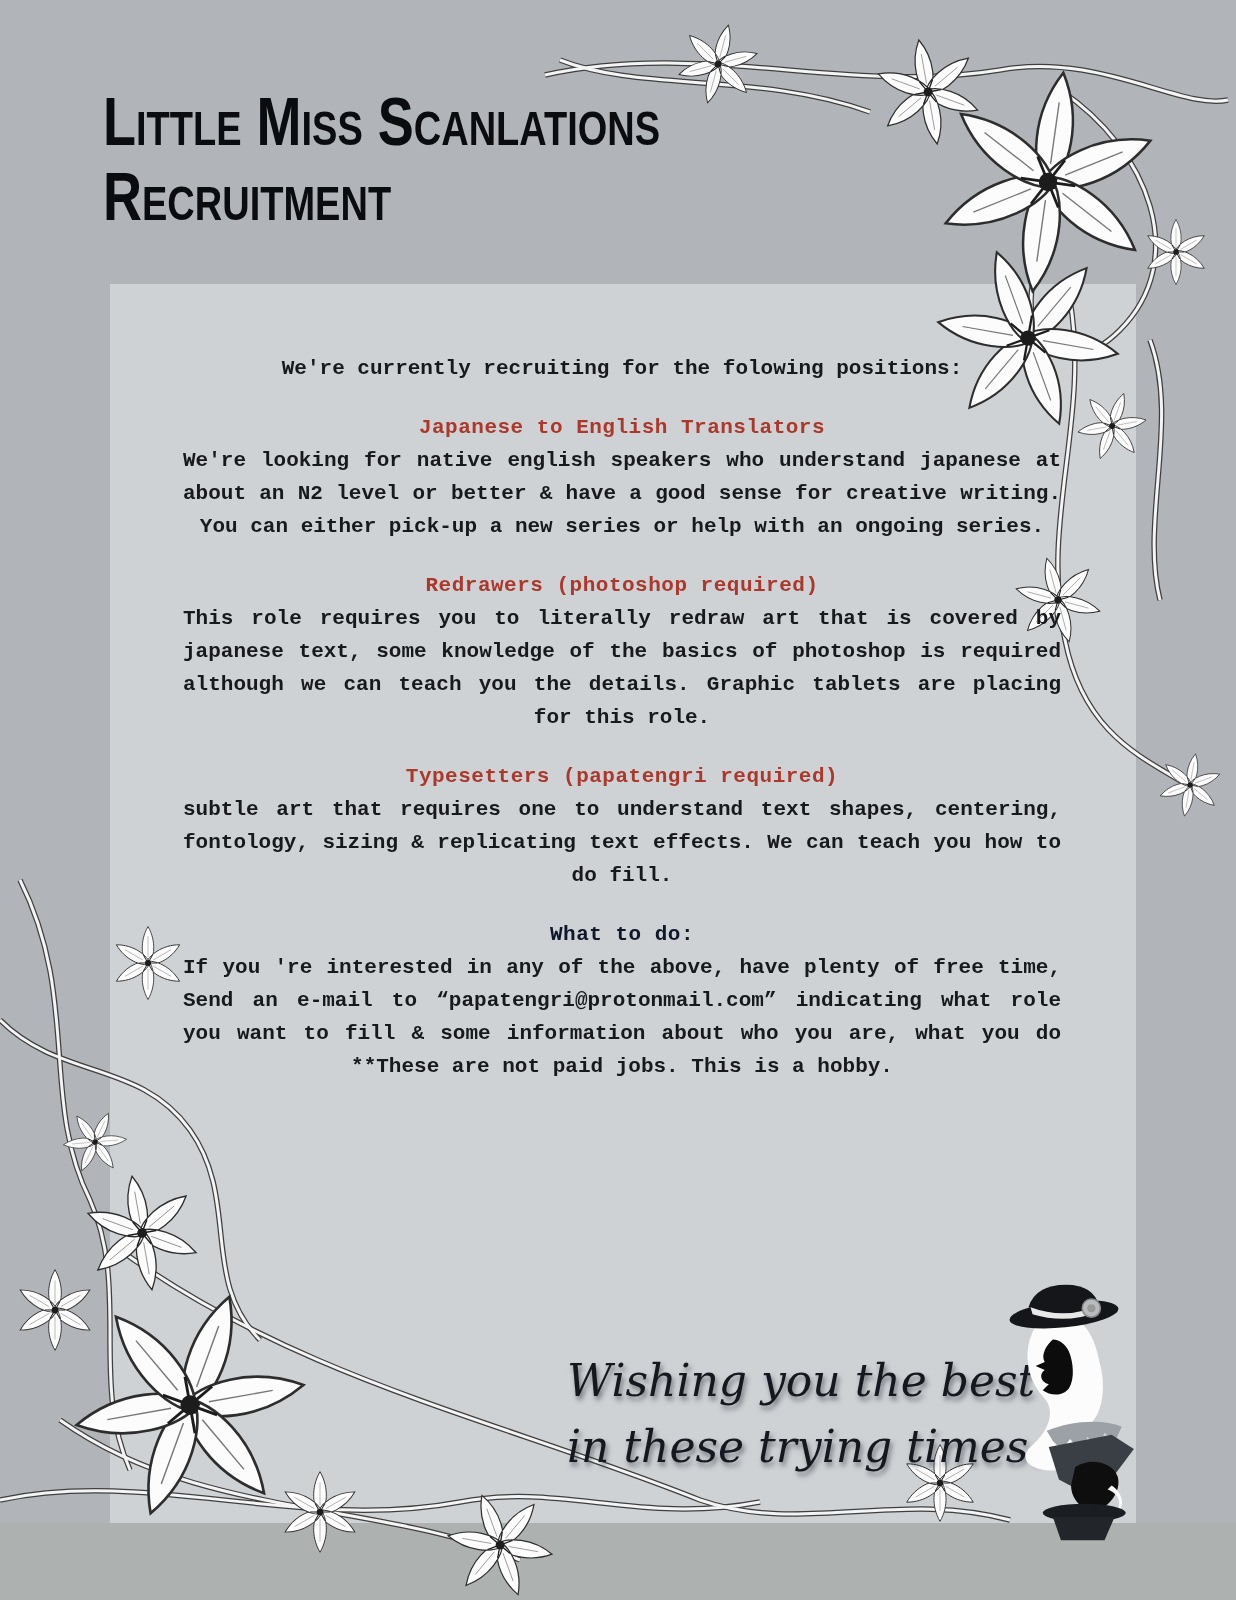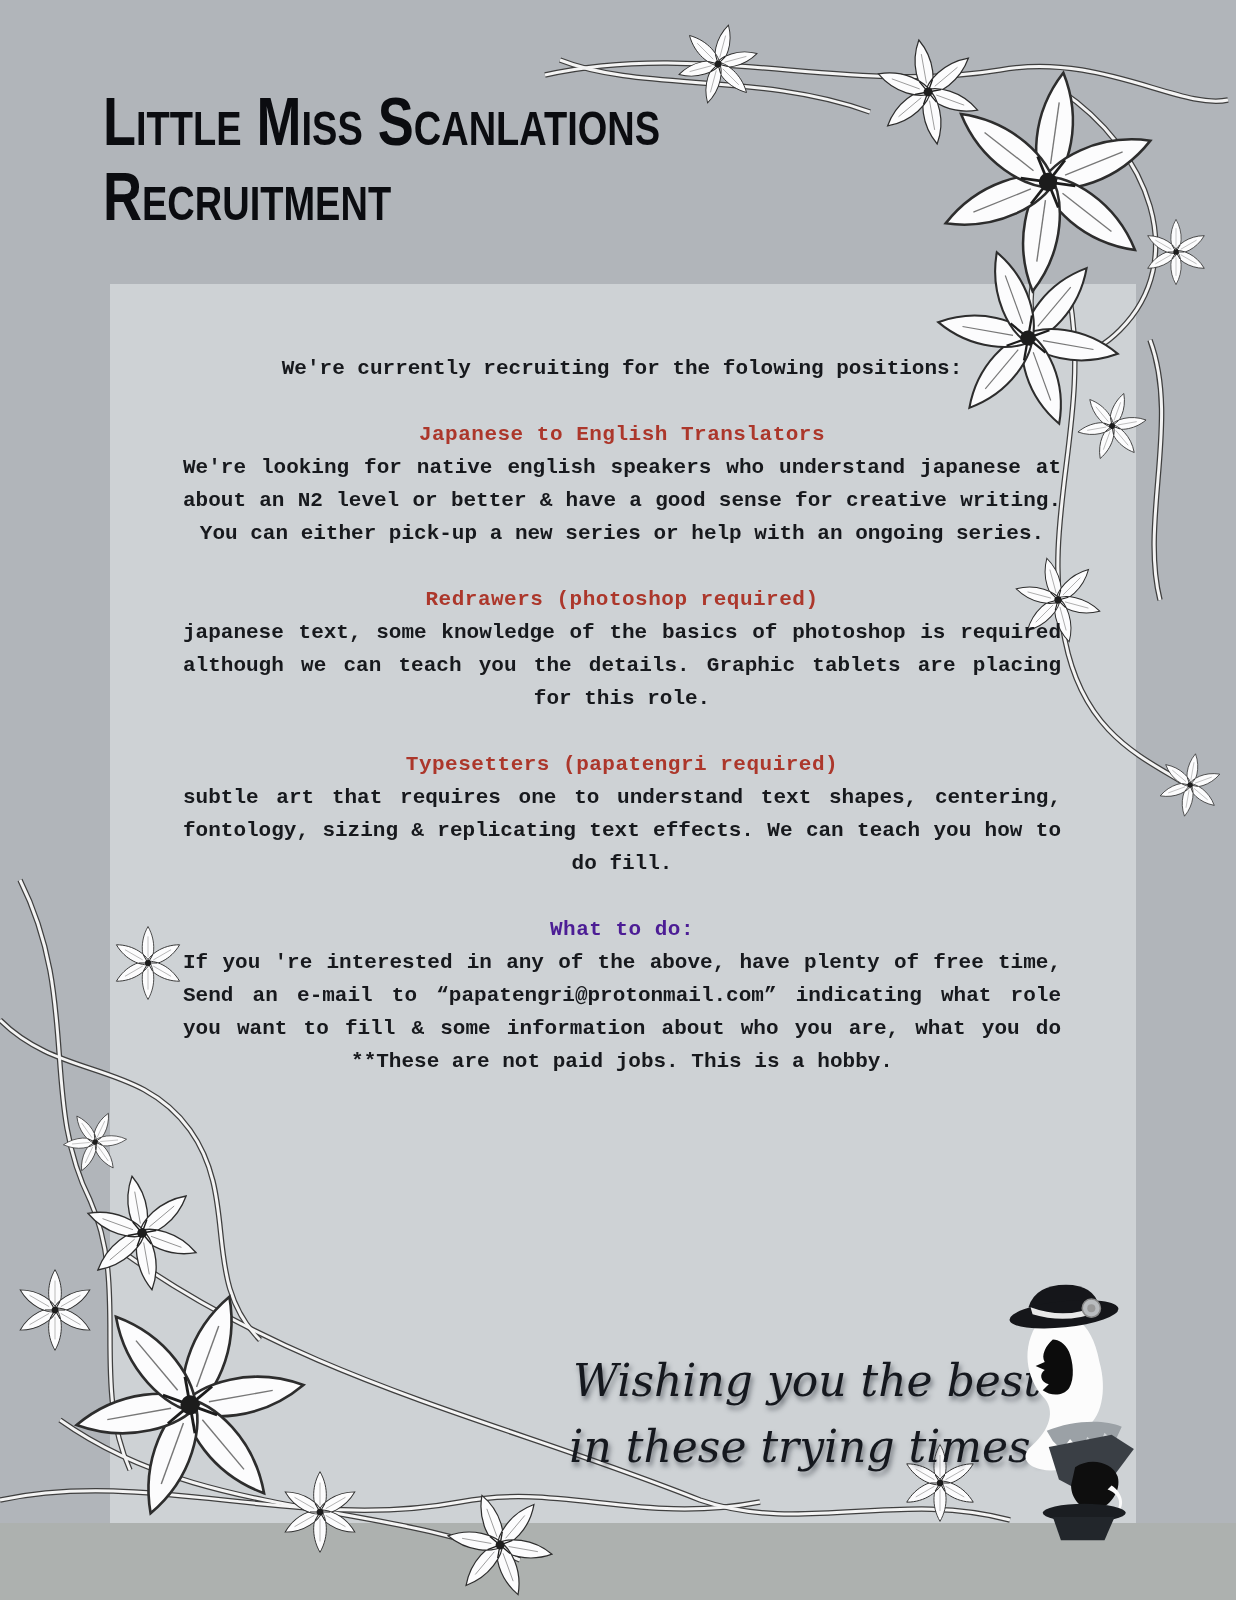--- a/index.html
+++ b/index.html
@@ -29,29 +29,28 @@
     transform:scaleY(1.28);transform-origin:top left;
     white-space:nowrap;
   }
   .text-col{
     position:absolute;left:183px;top:352px;width:878px;z-index:3;
     font-family:"Liberation Mono", monospace;
     font-weight:700;font-size:21px;line-height:33px;
     color:#17191d;
   }
   .text-col p, .text-col h2{margin:0;padding:0;font-size:21px;font-weight:700;}
-  .sec{margin-top:33px;}
+  .sec{margin-top:26px;}
   .note{margin-top:26px;}
   .jline{text-align:justify;text-align-last:justify;}
   .line{text-align:center;}
   .h-red{color:#ac372b;letter-spacing:0.5px;}
-  .h-navy{color:#4c1d95;letter-spacing:0.5px;}
+  .h-navy{color:#0f172a;letter-spacing:0.5px;}
   .closing{
     position:absolute;left:567px;top:1348px;width:480px;z-index:3;
-    text-align:center;
     font-family:"DejaVu Serif", serif;font-style:italic;
     font-size:44px;line-height:1.5;color:#15181e;
     text-shadow:2px 4px 5px rgba(40,45,55,0.55);
   }
   .lady{
     position:absolute;left:990px;top:1276px;width:152px;height:265px;z-index:3;
   }
 </style>
 </head>
 <body>
@@ -144,20 +143,21 @@
 
   <section class="sec">
     <h2 class="h-red line">Japanese to English Translators</h2>
     <div class="jline">We're looking for native english speakers who understand japanese at</div>
     <div class="jline">about an N2 level or better &amp; have a good sense for creative writing.</div>
     <div class="line">You can either pick-up a new series or help with an ongoing series.</div>
   </section>
 
   <section class="sec">
     <h2 class="h-red line">Redrawers (photoshop required)</h2>
+    <div class="jline">This role requires you to literally redraw art that is covered by</div>
     <div class="jline">japanese text, some knowledge of the basics of photoshop is required</div>
     <div class="jline">although we can teach you the details. Graphic tablets are placing</div>
     <div class="line">for this role.</div>
   </section>
 
   <section class="sec">
     <h2 class="h-red line">Typesetters (papatengri required)</h2>
     <div class="jline">subtle art that requires one to understand text shapes, centering,</div>
     <div class="jline">fontology, sizing &amp; replicating text effects. We can teach you how to</div>
     <div class="line">do fill.</div>

